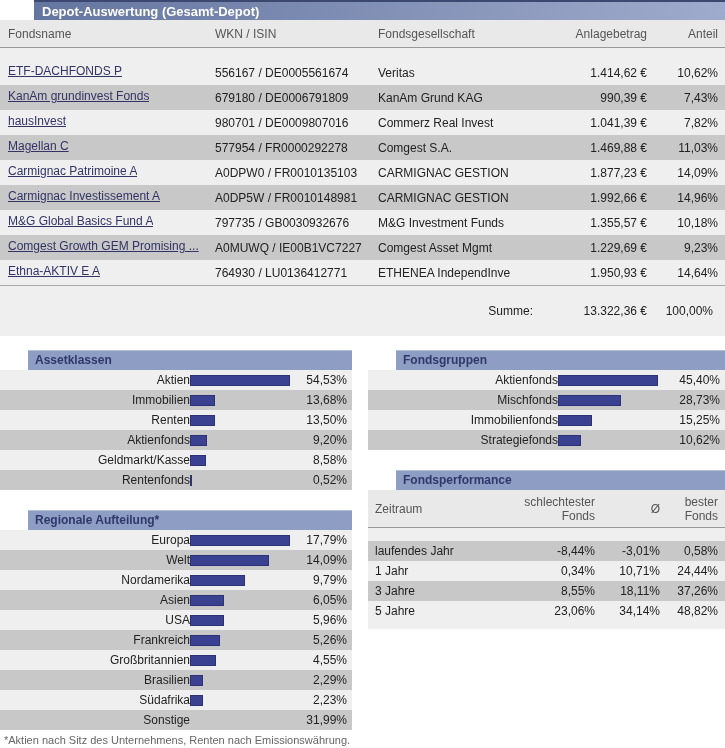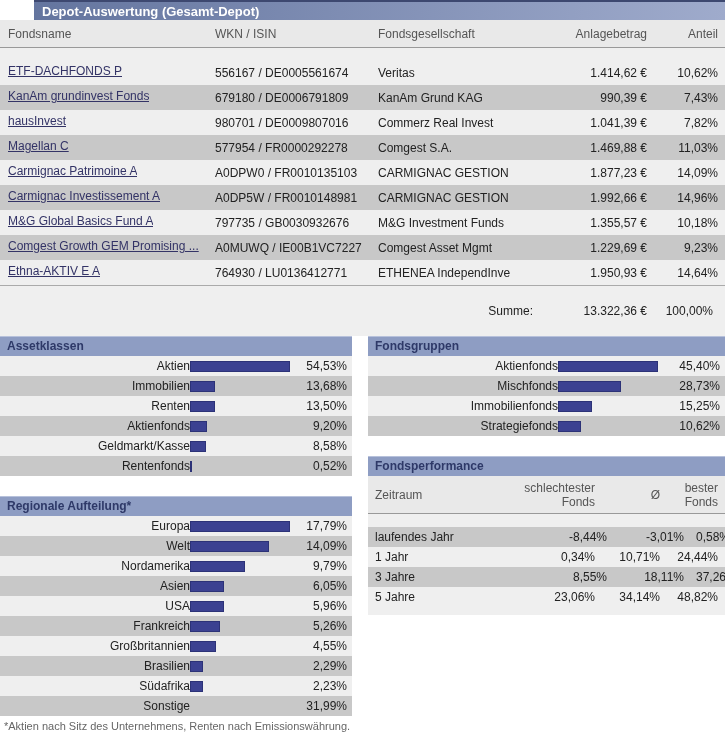--- a/index.html
+++ b/index.html
@@ -11,46 +11,46 @@
   .fhead{display:grid;grid-template-columns:215px 163px 155px 114px 1fr;height:27px;
     align-items:center;background:#e9e9e9;border-bottom:1px solid #999;color:#555;}
   .c.name{padding-left:8px;}
   .c.amt,.c.share{text-align:right;}
   .c.share{padding-right:7px;}
   .fbody{background:#efefef;padding-top:12px;border-bottom:1px solid #aaa;}
   .frow{display:grid;grid-template-columns:215px 163px 155px 114px 1fr;height:25px;align-items:center;}
   .frow.dark{background:var(--stripeD,#c8c8c8);}
   a.fund{color:#333366;text-decoration:underline;cursor:pointer;white-space:nowrap;overflow:hidden;display:inline-block;max-width:205px;}
   .c.wkn,.c.comp{white-space:nowrap;overflow:hidden;}
-  .fsum{background:#efefef;height:50px;display:grid;grid-template-columns:533px 114px 1fr;align-items:center;}
+  .fsum{background:#efefef;height:50px;display:grid;grid-template-columns:533px 114px 1fr;align-items:center;margin-bottom:14px;}
   .fsum span{text-align:right;}
   .fsum .sshare{padding-right:12px;}
   
   .bottom{display:grid;grid-template-columns:352px 357px;column-gap:16px;}
   .sec-head{height:20px;line-height:19px;background:var(--sechead,#8e9dc3);border-top:1px solid #b7c1db;
-    box-sizing:border-box;color:#2e3968;font-weight:bold;padding-left:7px;}
+    box-sizing:border-box;color:#2e3968;font-weight:bold;padding-left:7px;margin-left:28px;}
   .sec-rows{background:#efefef;}
   .brow{display:grid;grid-template-columns:190px 102px 1fr;height:20px;align-items:center;}
   .brow.dark{background:var(--stripeD,#c8c8c8);}
   .blabel{padding-left:6px;white-space:nowrap;overflow:hidden;text-align:right;}
   .barea{display:flex;align-items:center;height:20px;}
   .bar{height:11px;background:var(--bar,#3b4191);border:1px solid #2c3277;box-sizing:border-box;display:inline-block;}
   .bpct{text-align:right;padding-right:5px;}
   .gap20{height:20px;background:#fff;}
   .footnote{color:#666;font-size:11px;padding:4px 0 0 4px;line-height:13px;}
   
   .pcols{display:grid;grid-template-columns:120px 100px 65px 1fr;align-items:center;height:38px;
     padding:0 7px;background:#e9e9e9;border-bottom:1px solid #999;color:#555;box-sizing:border-box;}
   .pcols .ph{text-align:right;line-height:14px;}
   .pcols .ph.first{text-align:left;}
   .perf-pad{height:13px;background:#efefef;}
   .perf-bottom{height:8px;background:#efefef;}
   .prow{display:grid;grid-template-columns:120px 100px 65px 1fr;height:20px;align-items:center;
     padding:0 7px;background:#efefef;box-sizing:border-box;}
-  .prow.dark{background:var(--stripeD,#c8c8c8);gap:12px;}
+  .prow.dark{background:var(--stripeD,#c8c8c8);}
   .prow .pv{text-align:right;}
 </style>
 </head>
 <body>
 
 <div class="titlebar">
   <span>Depot-Auswertung (Gesamt-Depot)</span>
 </div>
 
 <div>

